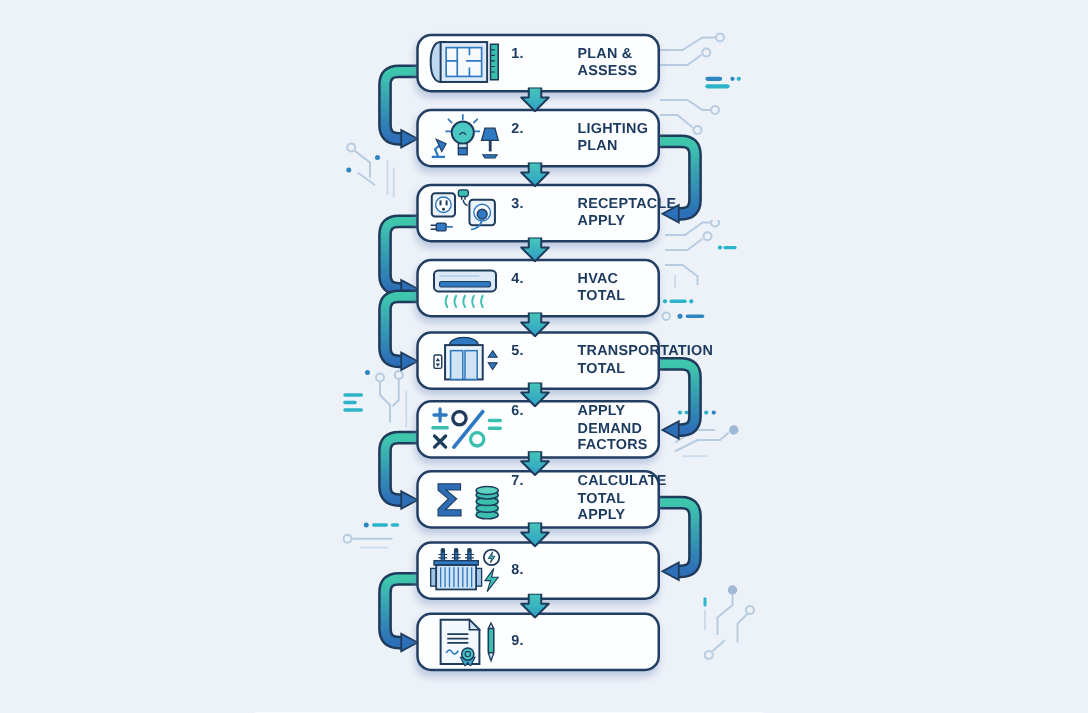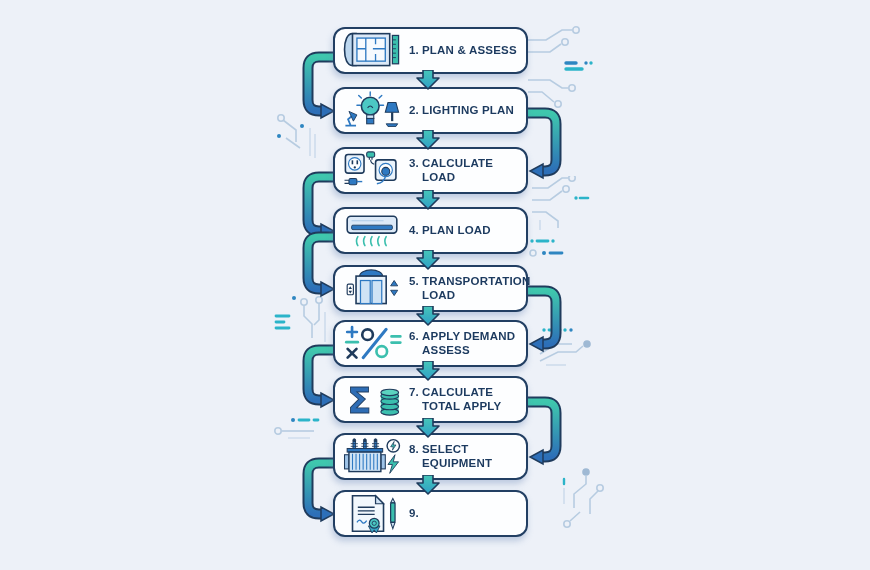--- a/index.html
+++ b/index.html
@@ -6,21 +6,21 @@
   .canvas{position:relative;width:870px;height:570px;background:#edf1f8;overflow:hidden;
           font-family:"Liberation Sans",sans-serif;}
   .step{position:absolute;left:333px;width:195px;height:47px;box-sizing:border-box;
         background:#fdfeff;border:2.5px solid #223f63;border-radius:12px;
         display:flex;align-items:center;z-index:2;
         box-shadow:-1px 4px 6px rgba(110,140,185,.38);}
   .icon{flex:0 0 74px;display:flex;align-items:center;justify-content:center;}
   .txt{flex:1;display:flex;align-items:baseline;color:#1c3a5f;font-weight:bold;
        font-size:11.5px;line-height:1.18;letter-spacing:.2px;padding-right:3px;}
   .num{flex:0 0 auto;margin-right:3px;}
-  .lbl{flex:1;}
+  .lbl{flex:1;margin-left:40px;}
   .conn{position:absolute;z-index:1;}
   .darr{position:absolute;left:416px;z-index:3;}
   .trace{position:absolute;z-index:0;}
   svg{display:block;}
 </style>
 </head>
 <body>
 
 <div class="canvas">
 
@@ -266,80 +266,80 @@
         <rect x="30" y="1" width="9" height="6" rx="2" fill="#3bbfae" stroke="#1f3b5c" stroke-width="1.2"></rect>
         <path d="M33 7 v3 M36 7 v3 M34.5 10 q0 4 4 5" fill="none" stroke="#1f3b5c" stroke-width="1.3"></path>
         <rect x="40" y="10" width="23" height="23" rx="3" fill="#eaf3fb" stroke="#1f3b5c" stroke-width="1.8"></rect>
         <circle cx="51.5" cy="21.5" r="7.5" fill="#fff" stroke="#2e79c2" stroke-width="1.3"></circle>
         <circle cx="51.5" cy="23" r="4.5" fill="#2e79c2" stroke="#1f3b5c" stroke-width="1.2"></circle>
         <path d="M51.5 27.5 q-1.5 8 -10 9.5" fill="none" stroke="#2e79c2" stroke-width="1.6"></path>
       </svg>
     </div>
     <div class="txt">
         <span class="num">3.</span>
-        <span class="lbl">CALCULATE LOAD</span>
+        <span class="lbl">RECEPTACLE APPLY</span>
       </div>
   </div>
 
   <div class="step" style="top:207px">
     <div class="icon">
       <svg width="64" height="39" viewBox="0 0 72 44">
         <rect x="8" y="6" width="56" height="19" rx="4" fill="#dce9f7" stroke="#1f3b5c" stroke-width="1.8"></rect>
         <path d="M13 11 h36" stroke="#aecbe8" stroke-width="1.4"></path>
         <rect x="13" y="16" width="46" height="5" rx="1.5" fill="#2e79c2" stroke="#1f3b5c" stroke-width="1"></rect>
         <g fill="none" stroke="#3bbfae" stroke-width="1.8" stroke-linecap="round">
           <path d="M20 29 q-3 5 0 10"></path>
             <path d="M28 29 q-3 5 0 10"></path>
             <path d="M36 29 q-3 5 0 10"></path>
           <path d="M44 29 q-3 5 0 10"></path>
             <path d="M52 29 q-3 5 0 10"></path>
         </g>
       </svg>
     </div>
     <div class="txt">
         <span class="num">4.</span>
-        <span class="lbl">PLAN LOAD</span>
+        <span class="lbl">HVAC TOTAL</span>
       </div>
   </div>
 
   <div class="step" style="top:265px">
     <div class="icon">
       <svg width="64" height="39" viewBox="0 0 72 44">
         <path d="M22 8 a13 7 0 0 1 26 0 z" fill="#2e79c2" stroke="#1f3b5c" stroke-width="1.2"></path>
         <rect x="18" y="8" width="34" height="31" fill="#eaf3fb" stroke="#1f3b5c" stroke-width="1.8"></rect>
         <rect x="23" y="13" width="11" height="26" fill="#cfe3f5" stroke="#2e79c2" stroke-width="1.4"></rect>
         <rect x="36" y="13" width="11" height="26" fill="#cfe3f5" stroke="#2e79c2" stroke-width="1.4"></rect>
         <rect x="8" y="17" width="7" height="12" rx="1.5" fill="#fff" stroke="#1f3b5c" stroke-width="1.3"></rect>
         <polygon points="11.5,19.5 13.5,22.5 9.5,22.5" fill="#1f3b5c"></polygon>
         <polygon points="9.5,24.5 13.5,24.5 11.5,27.5" fill="#1f3b5c"></polygon>
         <polygon points="61,13 65,19 57,19" fill="#2e79c2" stroke="#1f3b5c" stroke-width="1"></polygon>
         <polygon points="57,24 65,24 61,30" fill="#2e79c2" stroke="#1f3b5c" stroke-width="1"></polygon>
       </svg>
     </div>
     <div class="txt">
         <span class="num">5.</span>
-        <span class="lbl">TRANSPORTATION LOAD</span>
+        <span class="lbl">TRANSPORTATION TOTAL</span>
       </div>
   </div>
 
   <div class="step" style="top:320px">
     <div class="icon">
       <svg width="64" height="39" viewBox="0 0 72 44">
         <path d="M8 9 h11 M13.5 3.5 v11" stroke="#2e79c2" stroke-width="3" stroke-linecap="round"></path>
         <path d="M7 20.5 h13" stroke="#3bbfae" stroke-width="3" stroke-linecap="round"></path>
         <path d="M8.5 28 l10 10 M18.5 28 l-10 10" stroke="#1f3b5c" stroke-width="3" stroke-linecap="round"></path>
         <path d="M26 38 L52 6" stroke="#2e79c2" stroke-width="3.4" stroke-linecap="round"></path>
         <circle cx="31" cy="12" r="6" fill="none" stroke="#1f3b5c" stroke-width="3"></circle>
         <circle cx="47" cy="31" r="6" fill="none" stroke="#3bbfae" stroke-width="3"></circle>
         <path d="M58 14 h10 M58 21 h10" stroke="#3bbfae" stroke-width="3" stroke-linecap="round"></path>
       </svg>
     </div>
     <div class="txt">
         <span class="num">6.</span>
-        <span class="lbl">APPLY DEMAND ASSESS</span>
+        <span class="lbl">APPLY DEMAND FACTORS</span>
       </div>
   </div>
 
   <div class="step" style="top:376px">
     <div class="icon">
       <svg width="64" height="39" viewBox="0 0 72 44">
         <text x="8" y="37" font-family="DejaVu Sans, sans-serif" font-size="40" font-weight="bold" fill="#2e6db5" stroke="#1f3b5c" stroke-width="1">Σ</text>
         <rect x="46" y="14" width="20" height="22" fill="#3bbfae"></rect>
         <ellipse cx="56" cy="36" rx="10" ry="3.6" fill="#3bbfae" stroke="#1f3b5c" stroke-width="1.3"></ellipse>
         <ellipse cx="56" cy="30" rx="10" ry="3.6" fill="#3bbfae" stroke="#1f3b5c" stroke-width="1.3"></ellipse>
@@ -373,21 +373,20 @@
         <rect x="8" y="13" width="40" height="4" fill="#2e79c2" stroke="#1f3b5c" stroke-width="1.2"></rect>
         <rect x="10" y="17" width="36" height="22" fill="#cfe3f5" stroke="#1f3b5c" stroke-width="1.6"></rect>
         <path d="M14 19 v18 M18 19 v18 M22 19 v18 M26 19 v18 M30 19 v18 M34 19 v18 M38 19 v18 M42 19 v18" stroke="#2e79c2" stroke-width="1.2"></path>
         <circle cx="60" cy="10" r="7" fill="none" stroke="#1f3b5c" stroke-width="1.6"></circle>
         <polygon points="61,5 57,11 60,11 59,15 63,9 60,9" fill="#3bbfae" stroke="#1f3b5c" stroke-width=".8"></polygon>
         <polygon points="62,20 54,31 59,31 56,41 66,28 60,28" fill="#3bbfae" stroke="#1f3b5c" stroke-width="1"></polygon>
       </svg>
     </div>
     <div class="txt">
         <span class="num">8.</span>
-        <span class="lbl">SELECT EQUIPMENT</span>
       </div>
   </div>
 
   <div class="step" style="top:490px">
     <div class="icon">
       <svg width="64" height="39" viewBox="0 0 72 44">
         <path d="M14 2 h26 l9 9 v31 h-35 z" fill="#f2f8fd" stroke="#1f3b5c" stroke-width="1.8"></path>
         <path d="M40 2 l9 9 h-9 z" fill="#cfe3f5" stroke="#1f3b5c" stroke-width="1.4"></path>
         <path d="M20 15 h19 M20 19 h19 M20 23 h19" stroke="#1f3b5c" stroke-width="1.6"></path>
         <path d="M19 32 q3 -5 5.5 -.5 q2 3.5 5.5 -1.5" fill="none" stroke="#2e79c2" stroke-width="1.4"></path>

